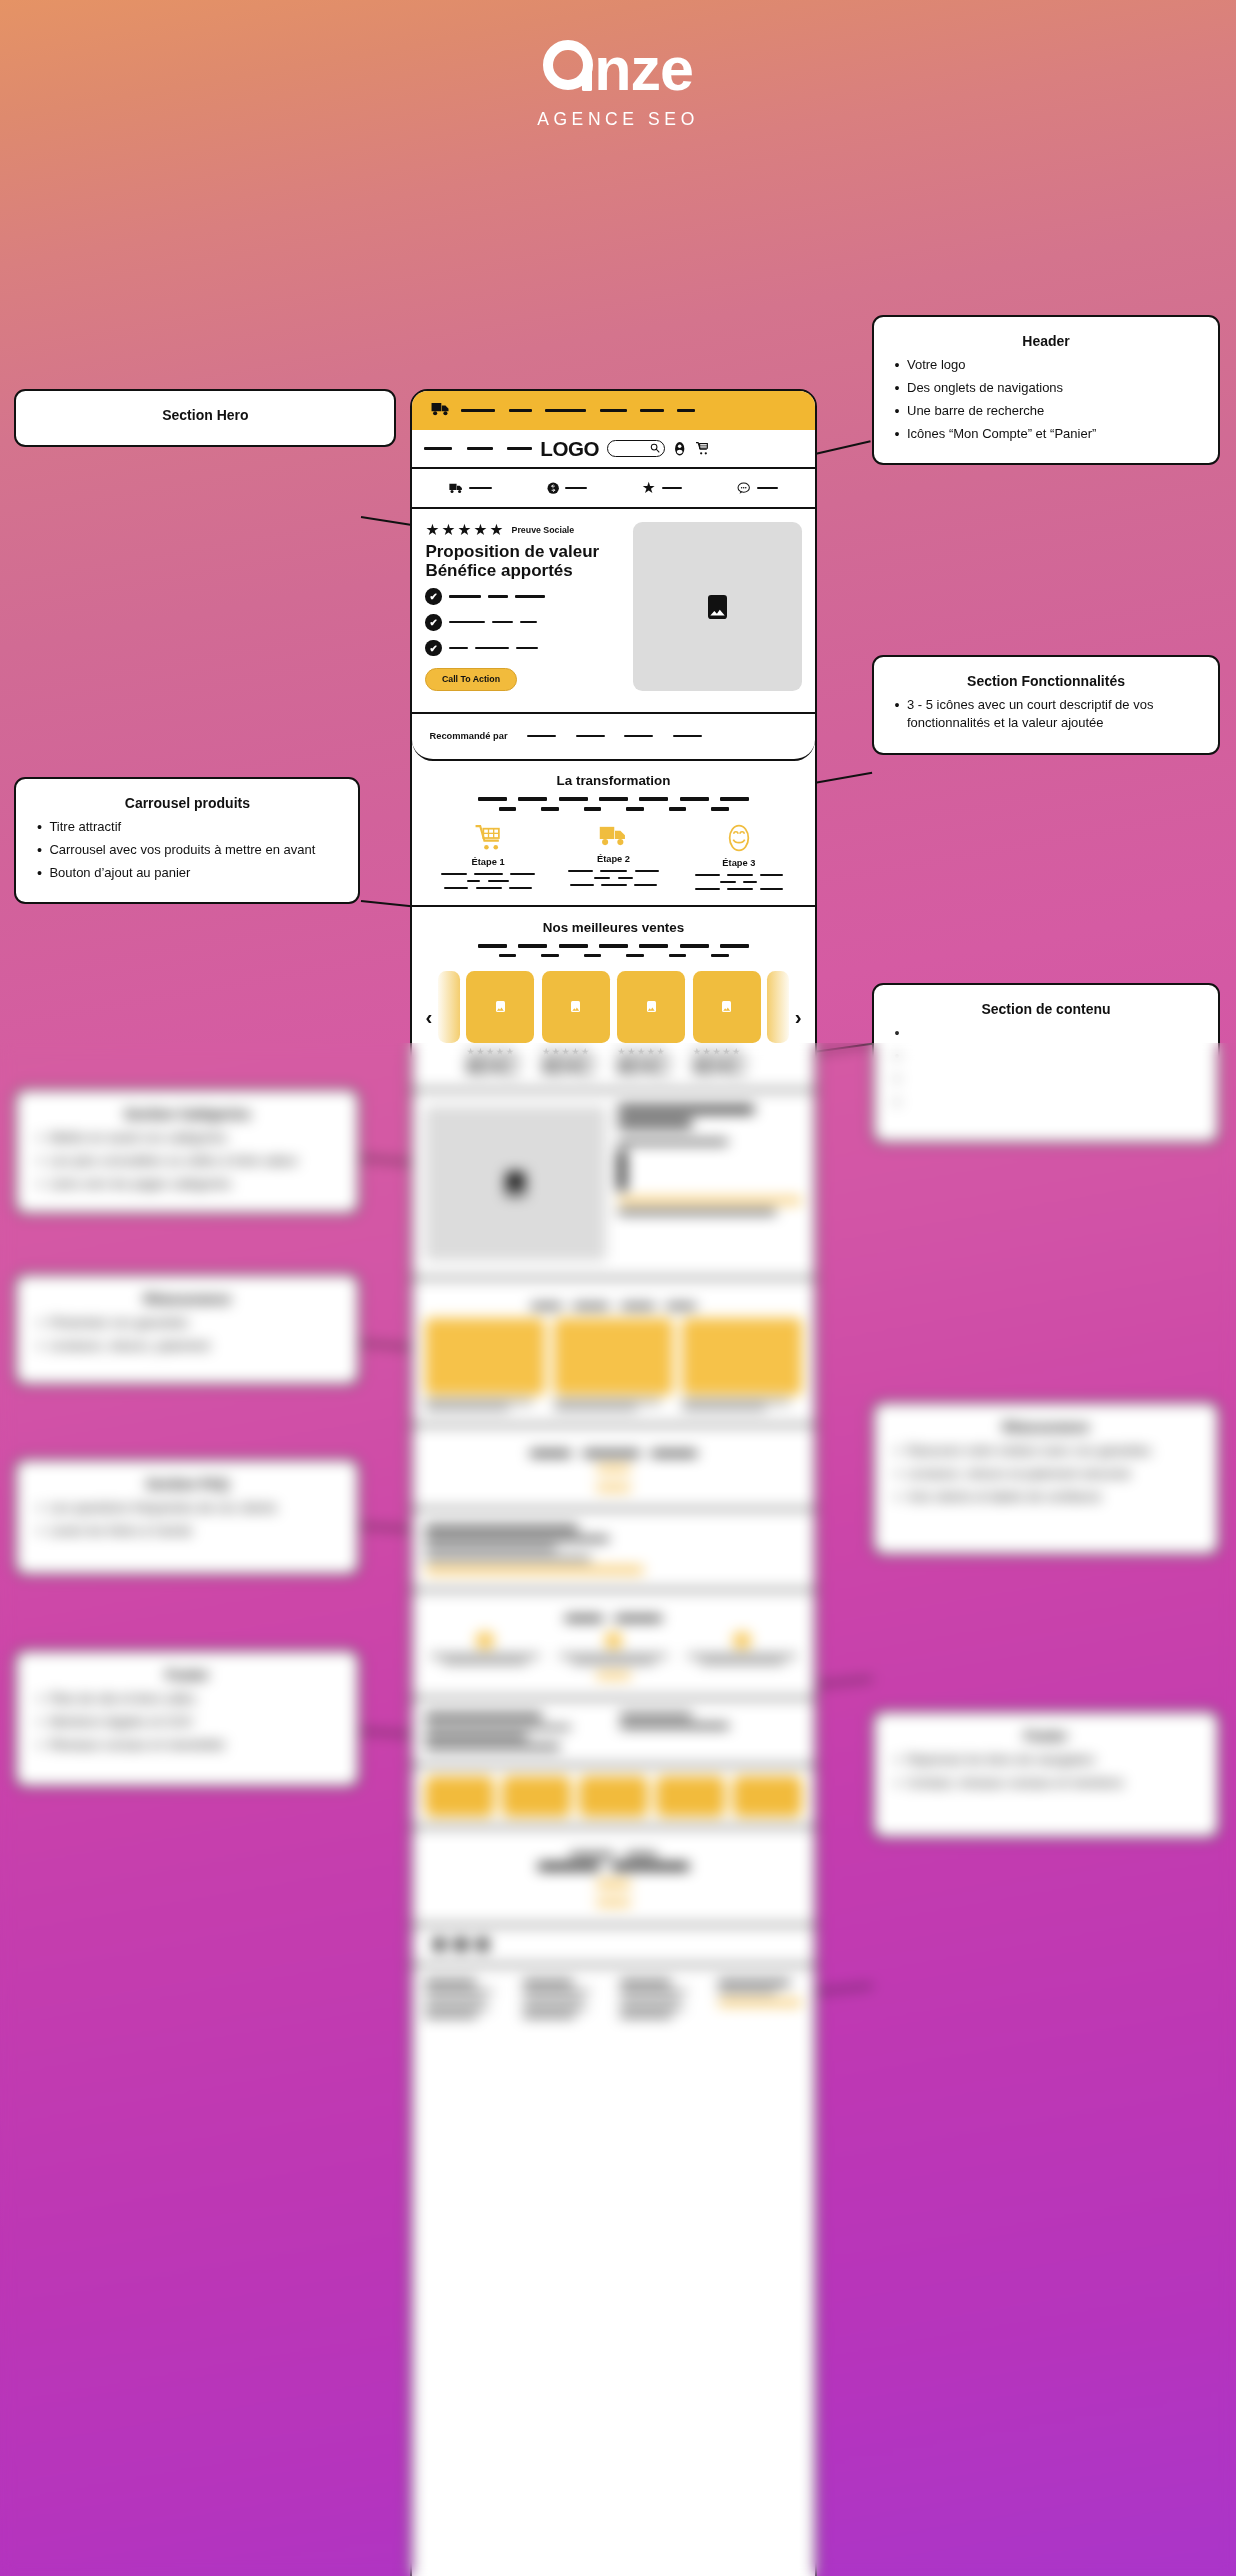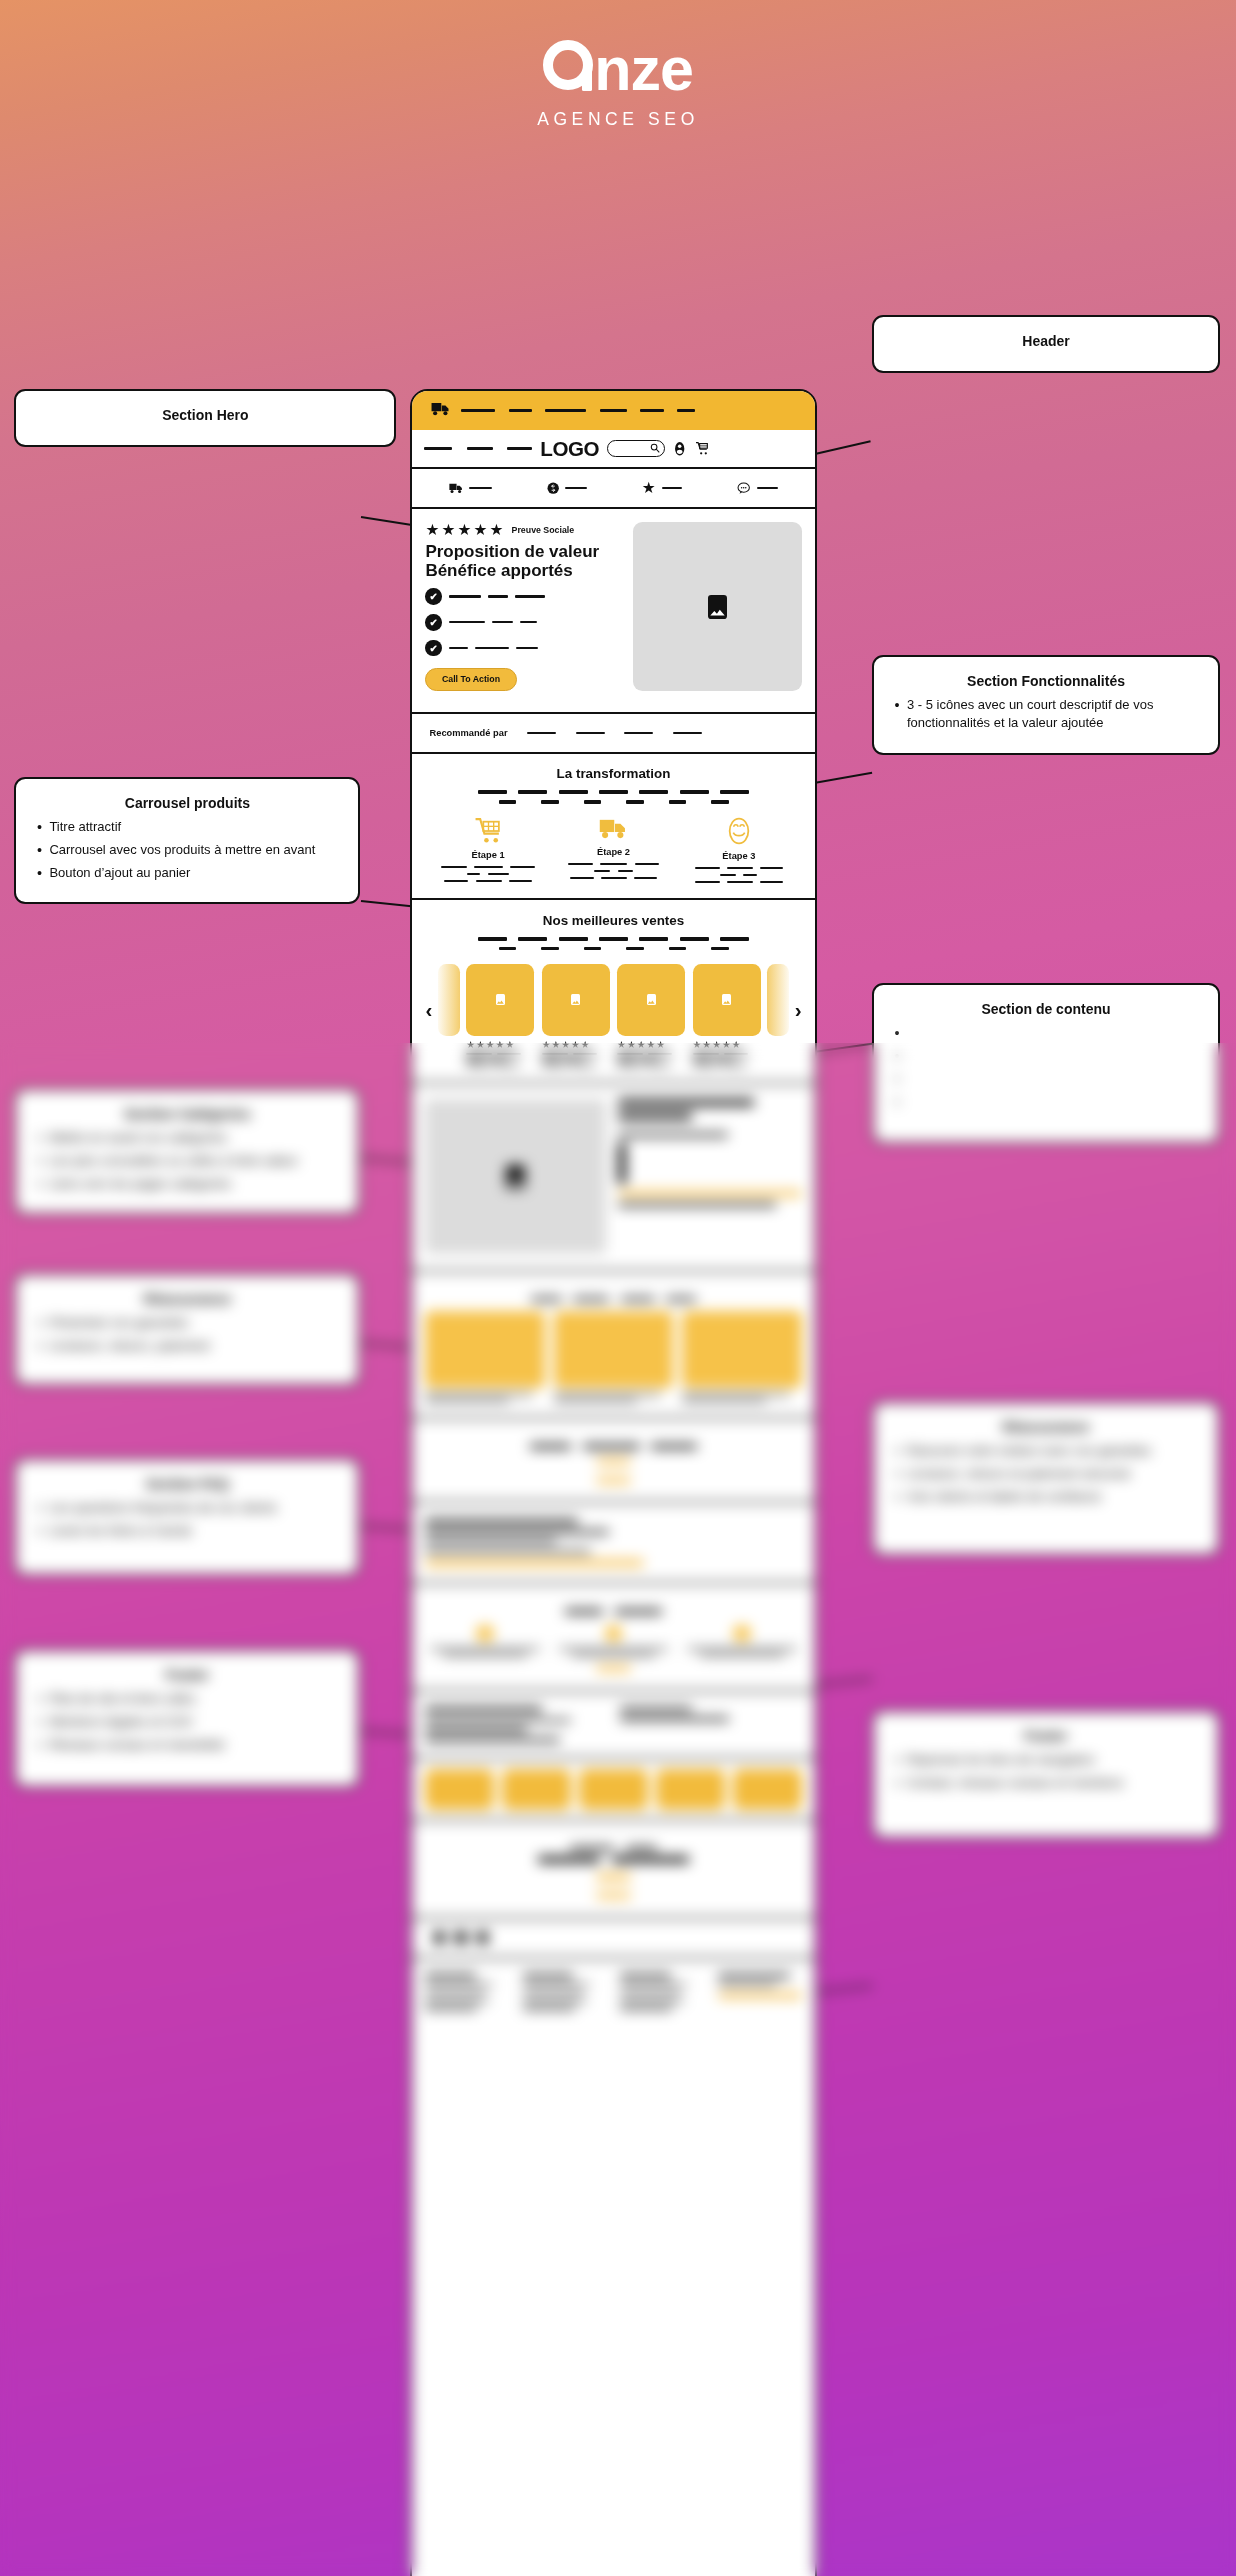--- a/index.html
+++ b/index.html
@@ -120,21 +120,21 @@
     flex: 1; background: #dcdcdc; border-radius: 9.3px; min-height: 165px;
     display: flex; align-items: center; justify-content: center;
   }
   .img-glyph { width: 19.6px; height: 24px; background: #111; border-radius: 3.1px; position: relative; }
   .img-glyph::after {
     content: ""; position: absolute; left: 2.6px; right: 2.6px; bottom: 3.1px; height: 6.7px;
     background: #fff;
     clip-path: polygon(0% 100%, 28% 30%, 46% 72%, 66% 14%, 100% 100%);
   }
 
-  .reco { height: 40px; display: flex; align-items: center; padding: 0 17.5px; gap: 19.6px; border-bottom: 2.1px solid #111; }
+  .reco { height: 47px; display: flex; align-items: center; padding: 0 17.5px; gap: 19.6px; border-bottom: 2.1px solid #111; border-radius: 21px; }
   .reco-label { font-size: 9.3px; font-weight: 800; color: #111; white-space: nowrap; }
 
   .sec { padding: 12.4px 13.4px 15.5px; border-bottom: 2.1px solid #111; }
   .sec-title { text-align: center; font-size: 13.4px; font-weight: 800; color: #111; }
   .lines-center { display: flex; flex-direction: column; align-items: center; gap: 6.2px; margin-top: 9.3px; }
   .lrow { display: flex; gap: 11.3px; align-items: center; justify-content: center; }
 
   .steps { display: flex; justify-content: space-around; margin-top: 13.4px; }
   .step { width: 30%; text-align: center; }
   .step-label { font-size: 9.3px; font-weight: 800; color: #111; margin-top: 4.1px; }
@@ -790,20 +790,26 @@
       </div>
   </div>
 </div>
 
 <div class="card" style="left:14.4px; top:389px; width:382px;">
   <h3>Section Hero</h3>
 </div>
 
 <div class="card" style="left:872px; top:315px; width:348px;">
   <h3>Header</h3>
+  <ul>
+    <li>Votre logo</li>
+    <li>Des onglets de navigations</li>
+    <li>Une barre de recherche</li>
+    <li>Icônes “Mon Compte” et “Panier”</li>
+  </ul>
 </div>
 
 <div class="card" style="left:14.4px; top:777px; width:346px;">
   <h3>Carrousel produits</h3>
   <ul>
     <li>Titre attractif</li>
     <li>Carrousel avec vos produits à mettre en avant</li>
     <li>Bouton d’ajout au panier</li>
   </ul>
 </div>

